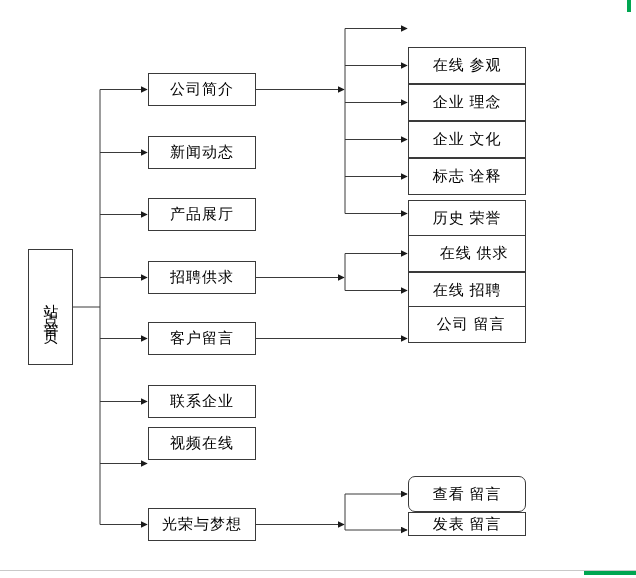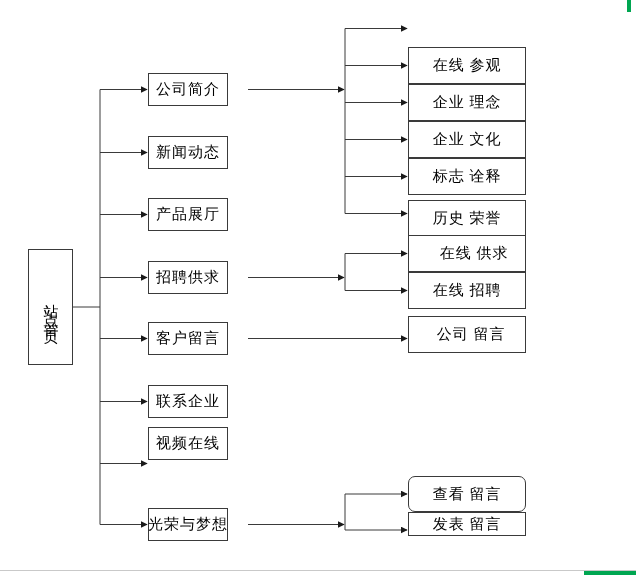--- a/index.html
+++ b/index.html
@@ -23,29 +23,29 @@
     justify-content:center;
     font-size:15px;
     letter-spacing:1px;
     z-index:2;
     white-space:pre;
   }
   
   .b-root{left:28px;top:249px;width:45px;height:116px;
     writing-mode:vertical-rl;text-orientation:upright;letter-spacing:9px;padding-top:6px;}
   
-  .m{left:148px;width:80px;height:33px;}
+  .m{left:148px;width:108px;height:33px;}
   .m0{top:73px;} .m1{top:136px;} .m2{top:198px;} .m3{top:261px;}
   .m4{top:322px;} .m5{top:385px;} .m6{top:427px;} .m7{top:508px;}
   
   .r{left:408px;width:118px;height:37px;}
   .r0{top:10px;} .r1{top:47px;} .r2{top:84px;} .r3{top:121px;}
   .r4{top:158px;} .r5{top:200px;}
   .r6{top:235px;padding-left:14px;} .r7{top:272px;}
-  .r8{top:316px;padding-left:8px;}
+  .r8{top:306px;padding-left:8px;}
   .r9{top:476px;height:36px;border-radius:7px;} .r10{top:512px;height:24px;}
   
   .deco-top-right{position:absolute;right:5px;top:0;width:4px;height:12px;background:#00a651;z-index:3;}
   .deco-bottom-line{position:absolute;left:0;top:570px;width:636px;height:1px;background:#c9c9c9;z-index:3;}
   .deco-bottom-right{position:absolute;left:584px;top:571px;width:52px;height:4px;background:#00a651;z-index:4;}
 </style>
 </head>
 <body>
 
 <div id="stage">

